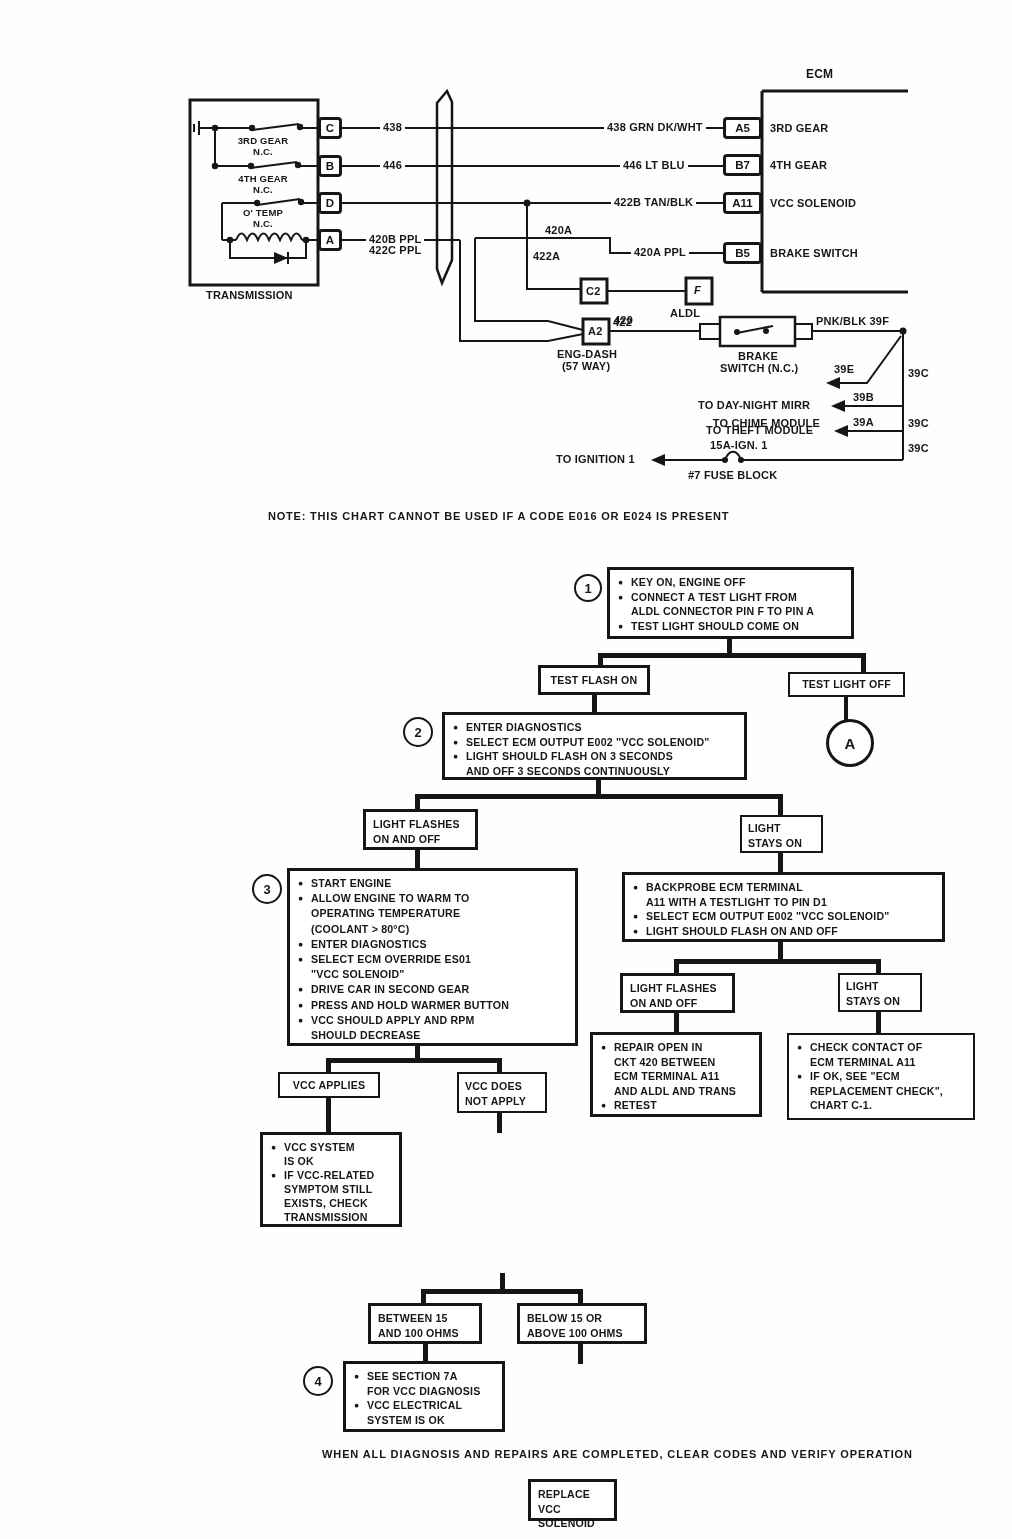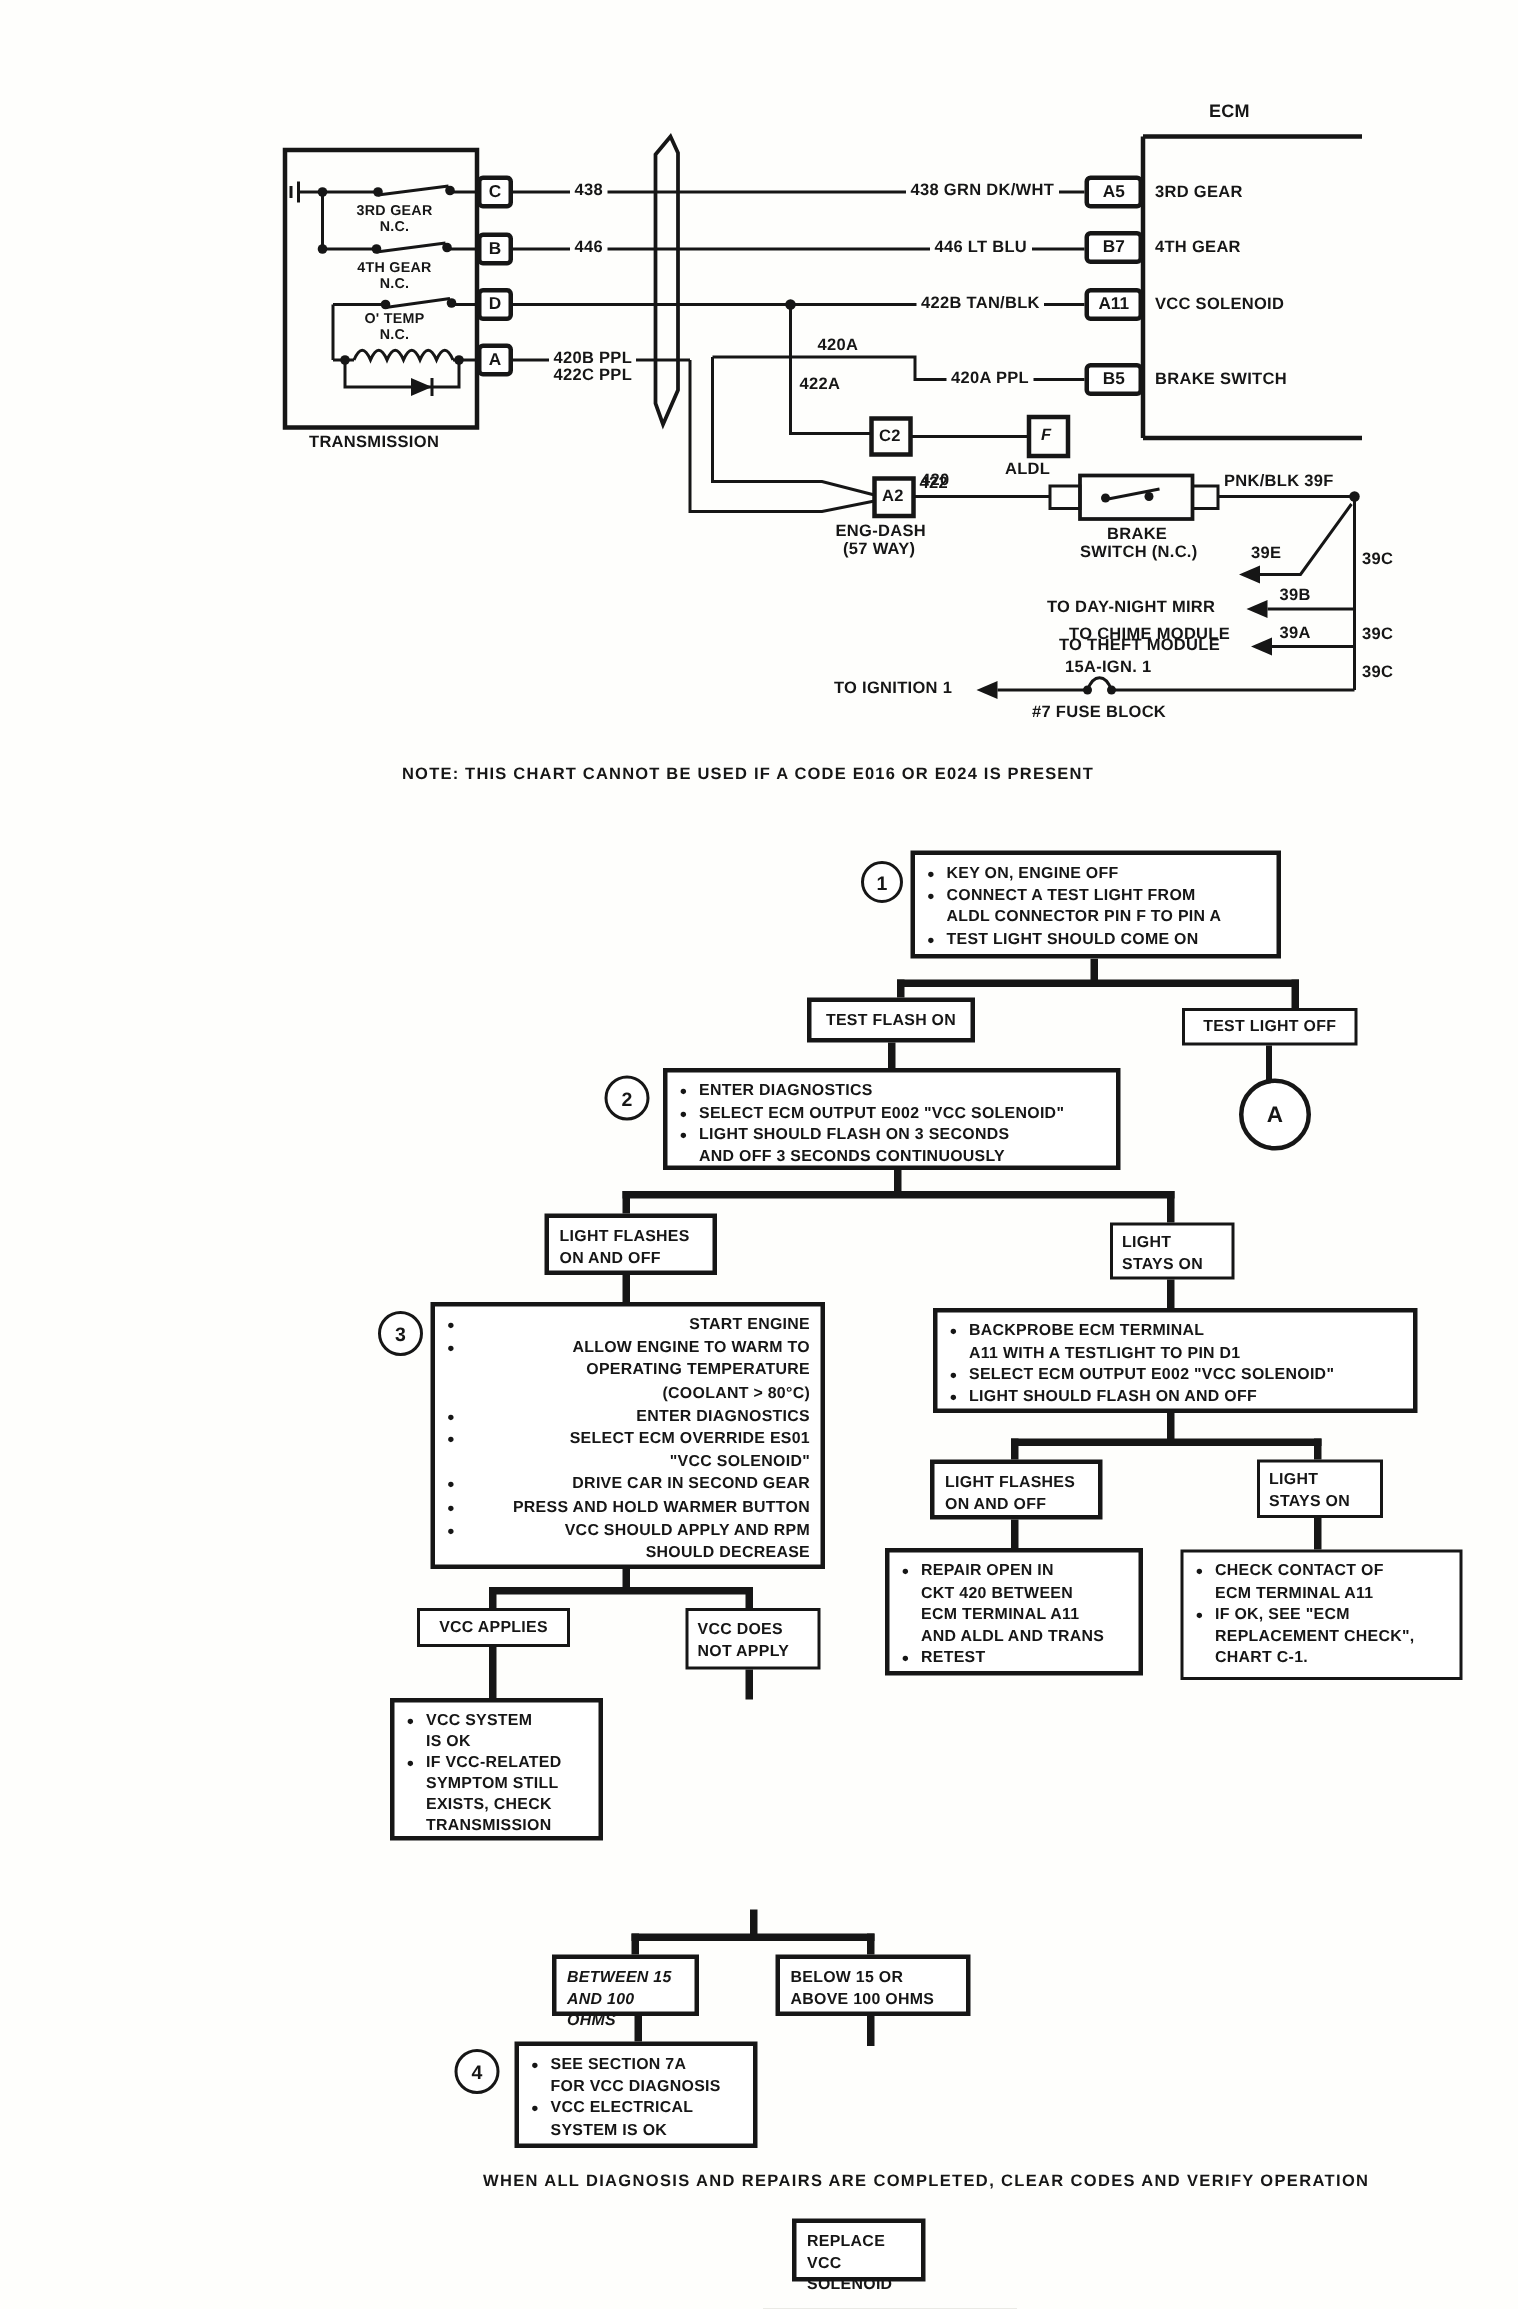--- a/index.html
+++ b/index.html
@@ -223,21 +223,21 @@
   <div class="fbox" style="left:363px;top:809px;width:115px;height:41px;">
     <div>LIGHT FLASHES</div>
       <div>ON AND OFF</div>
   </div>
   <div class="fbox b2" style="left:740px;top:815px;width:83px;height:38px;padding:4px 6px;">
     <div>LIGHT</div>
       <div>STAYS ON</div>
   </div>
 
   <div class="circ" style="left:252px;top:874px;width:30px;height:30px;">3</div>
-  <div class="fbox" style="left:287px;top:868px;width:263px;height:178px;line-height:15.2px;text-align:right;">
+  <div class="fbox" style="left:287px;top:868px;width:291px;height:178px;line-height:15.2px;">
     <div class="li">START ENGINE</div>
     <div class="li">ALLOW ENGINE TO WARM TO</div>
     <div class="li lc">OPERATING TEMPERATURE</div>
     <div class="li lc">(COOLANT &gt; 80°C)</div>
     <div class="li">ENTER DIAGNOSTICS</div>
     <div class="li">SELECT ECM OVERRIDE ES01</div>
     <div class="li lc">"VCC SOLENOID"</div>
     <div class="li">DRIVE CAR IN SECOND GEAR</div>
     <div class="li">PRESS AND HOLD WARMER BUTTON</div>
     <div class="li">VCC SHOULD APPLY AND RPM</div>
@@ -285,21 +285,21 @@
   <div class="fbox" style="left:260px;top:1132px;width:142px;height:95px;line-height:14px;">
     <div class="li">VCC SYSTEM</div>
     <div class="li lc">IS OK</div>
     <div class="li">IF VCC-RELATED</div>
     <div class="li lc">SYMPTOM STILL</div>
     <div class="li lc">EXISTS, CHECK</div>
     <div class="li lc">TRANSMISSION</div>
   </div>
 
 
-  <div class="fbox" style="left:368px;top:1303px;width:98px;height:41px;font-style:italic;">
+  <div class="fbox" style="left:368px;top:1303px;width:114px;height:41px;">
     <div>BETWEEN 15</div>
       <div>AND 100 OHMS</div>
   </div>
   <div class="fbox" style="left:517px;top:1303px;width:130px;height:41px;">
     <div>BELOW 15 OR</div>
       <div>ABOVE 100 OHMS</div>
   </div>
 
   <div class="circ" style="left:303px;top:1366px;width:30px;height:30px;">4</div>
   <div class="fbox" style="left:343px;top:1361px;width:162px;height:71px;">

